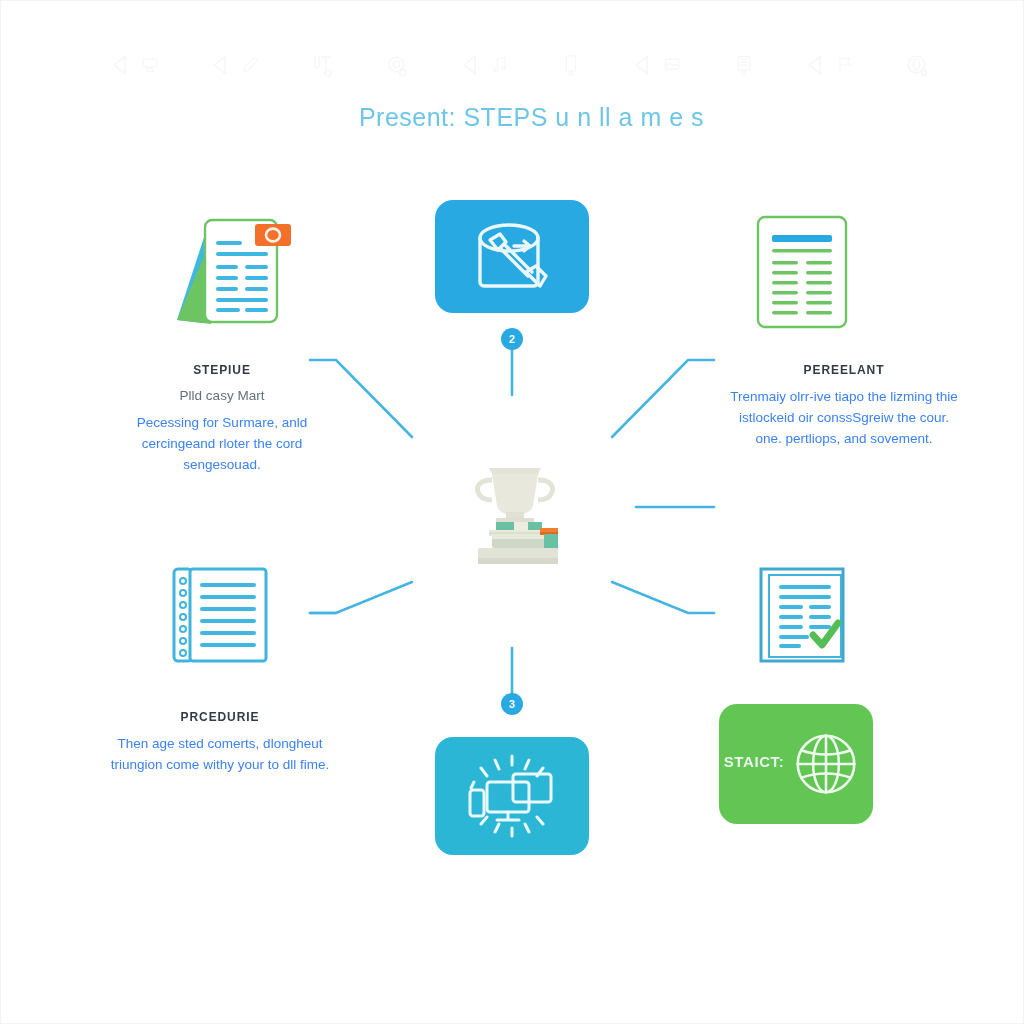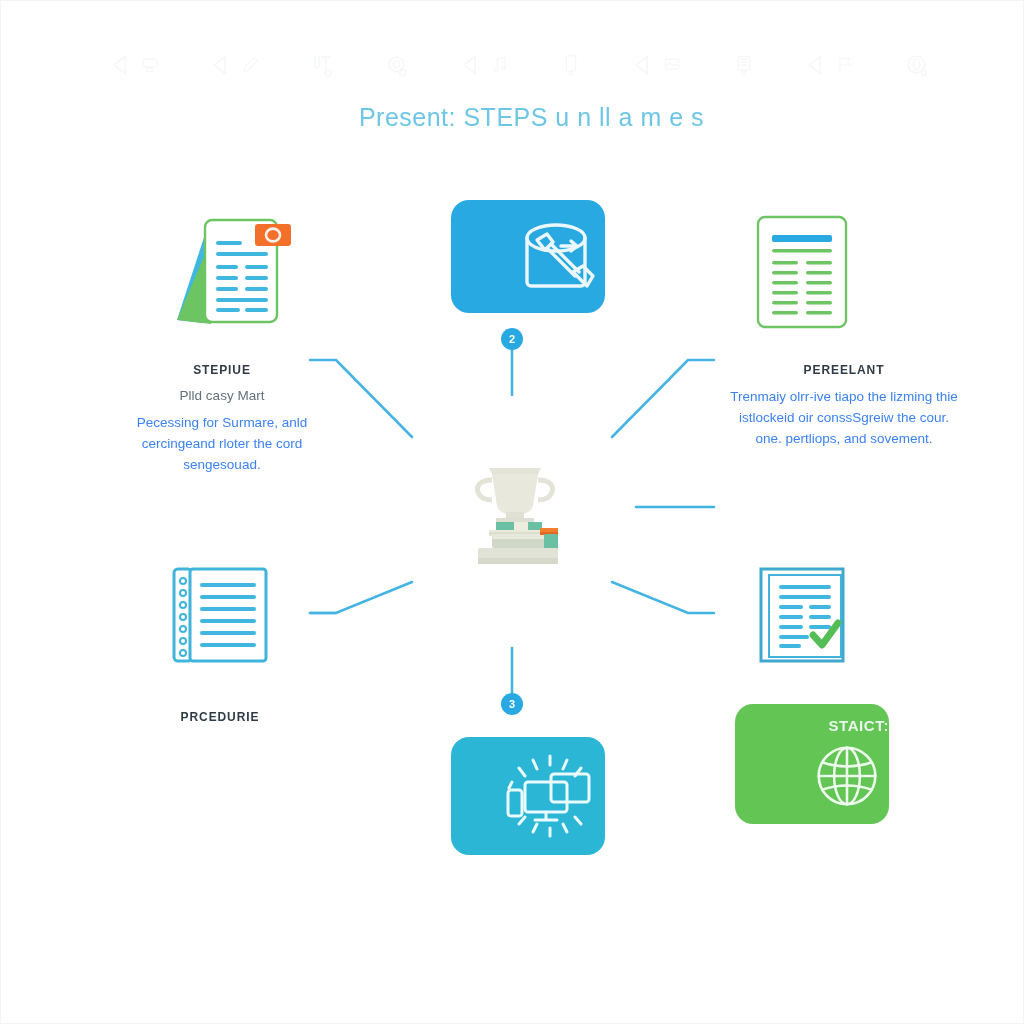--- a/index.html
+++ b/index.html
@@ -56,24 +56,22 @@
   }
 
   
   .node{ position:absolute; }
 
   
   .tile{
     position:absolute;
     border-radius:18px;
     display:flex;
-    flex-direction:column;
-    align-items:flex-end;
+    align-items:center;
     justify-content:center;
-    margin-left:16px;
   }
   .tile.blue{ background:#29a9e1; }
   .tile.cyan{ background:#2bb6d6; }
   .tile.green{ background:#62c554; }
   .tile svg{ display:block; }
   .tile-label{
     color:#eaf7ee;
     font-size:15px;
     font-weight:700;
     letter-spacing:0.6px;
@@ -368,20 +366,21 @@
         <rect x="30" y="30" width="56" height="4" rx="2"></rect>
         <rect x="30" y="42" width="56" height="4" rx="2"></rect>
         <rect x="30" y="54" width="56" height="4" rx="2"></rect>
         <rect x="30" y="66" width="56" height="4" rx="2"></rect>
         <rect x="30" y="78" width="56" height="4" rx="2"></rect>
       </g>
     </svg>
   </div>
   <div class="textblock" style="left:105px; top:710px;">
     <div class="tb-head">PRCEDURIE</div>
+    <div class="tb-body">Then age sted comerts, dlongheut triungion come withy your to dll fime.</div>
   </div>
 
   <div class="tile cyan" style="left:435px; top:737px; width:154px; height:118px;">
     <svg width="110" height="96" viewBox="0 0 110 96">
       <g fill="none" stroke="#e9fbfe" stroke-width="3" stroke-linecap="round" stroke-linejoin="round">
 
         <path d="M55 8 v9 M38 12 l4 9 M72 12 l-4 9 M24 20 l6 8 M86 20 l-6 8"></path>
         <path d="M55 88 v-8 M38 84 l4 -8 M72 84 l-4 -8 M24 76 l6 -7 M86 76 l-6 -7"></path>
         <path d="M14 40 l3 -6"></path>
 

